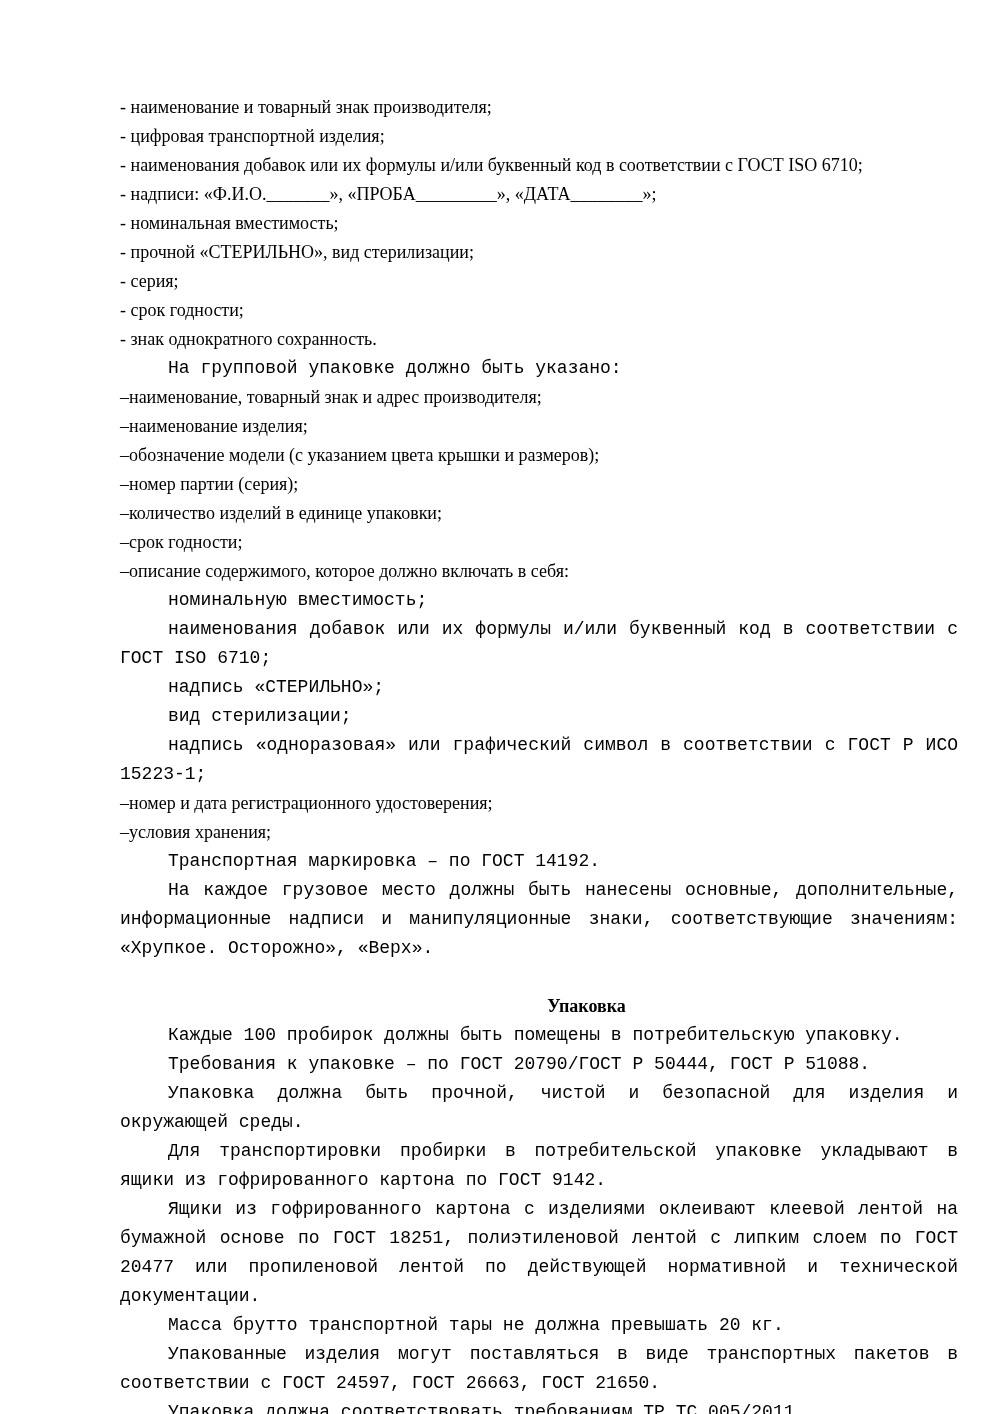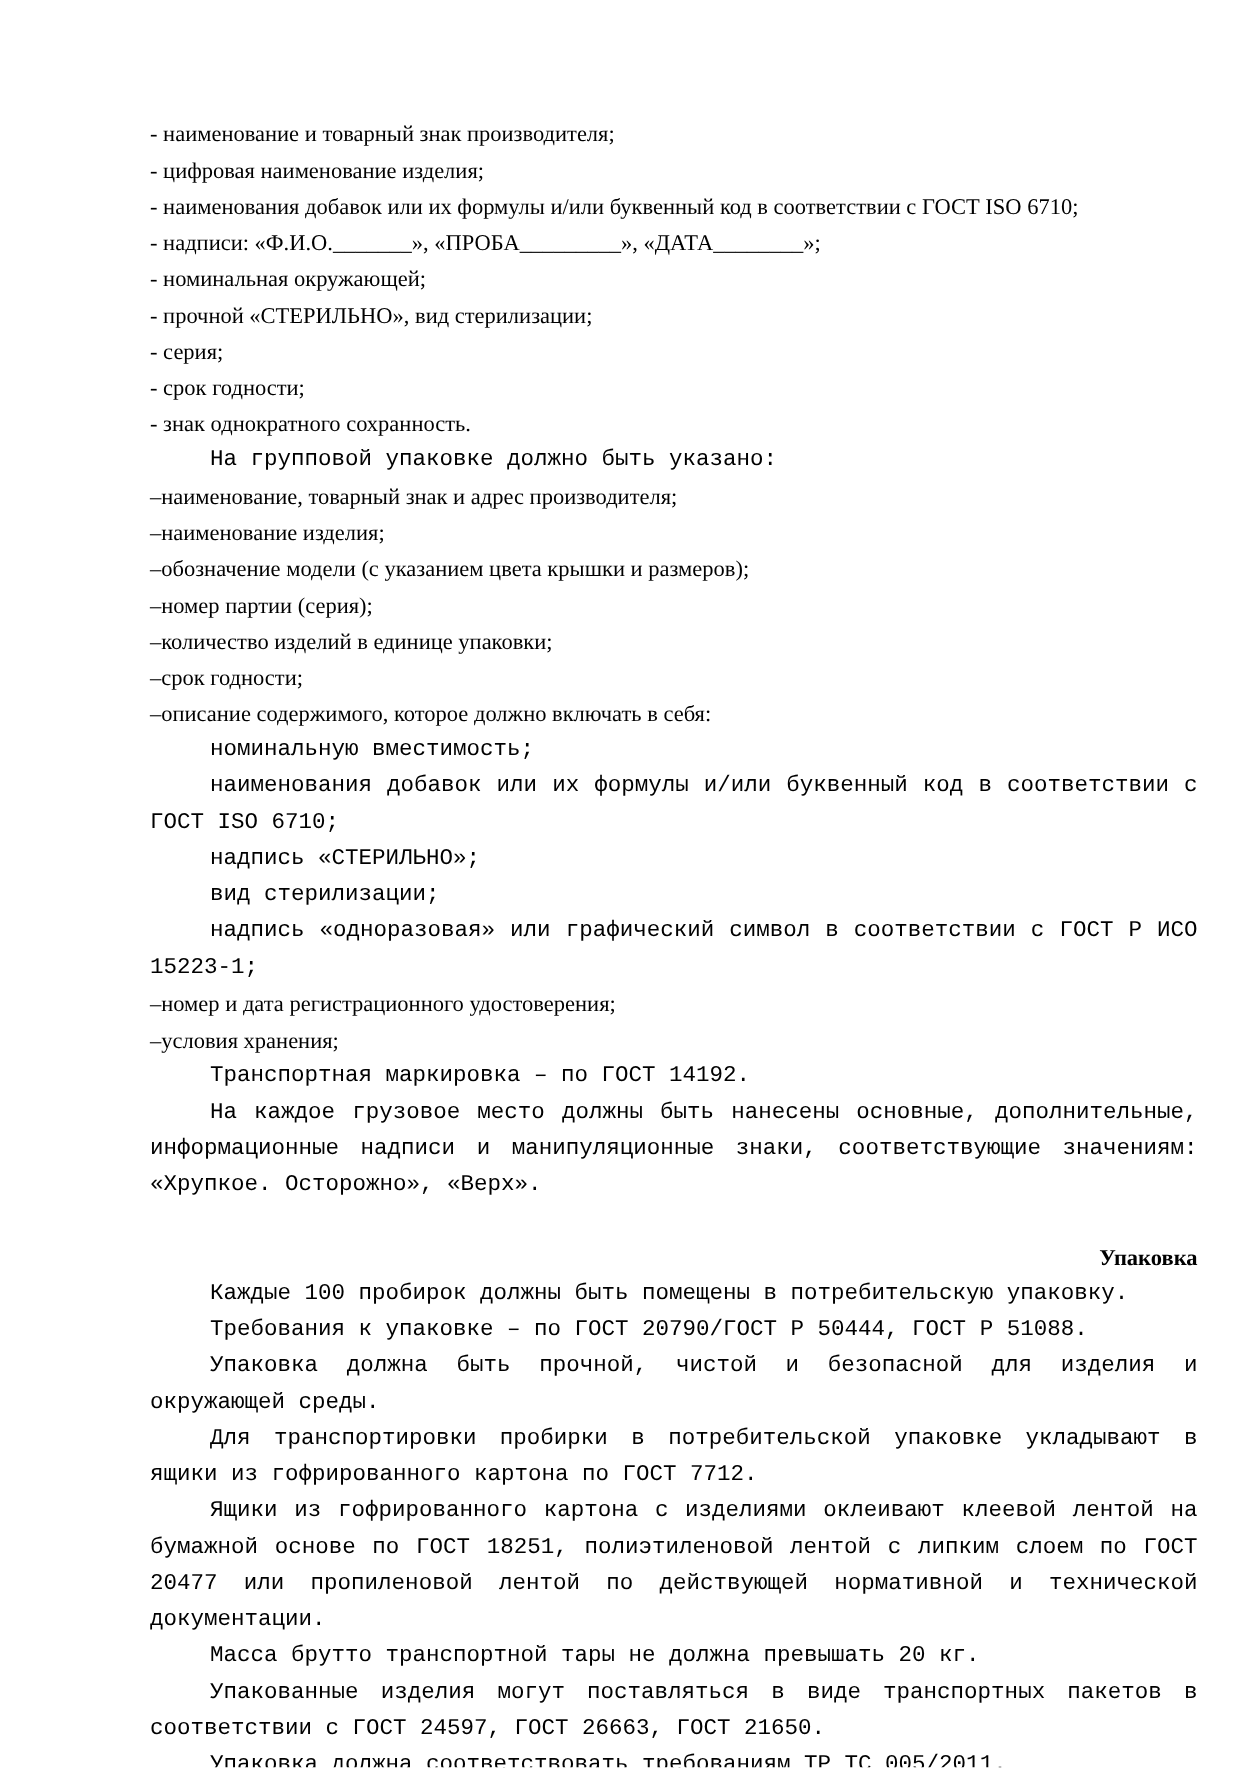--- a/index.html
+++ b/index.html
@@ -23,35 +23,35 @@
   .para {
     margin: 0;
     text-align: justify;
   }
   .para.indent {
     text-indent: 48px;
     font-family: Liberation Mono, monospace;
   }
   .para.subheading {
     font-weight: bold;
-    text-align: right;
+    text-align: center;
     text-indent: 95px;
     margin-top: 29px;
   }
 </style>
 </head>
 <body>
 
 <div class="page">
   <div id="document-content">
       <p class="para">- наименование и товарный знак производителя;</p>
-      <p class="para">- цифровая наименование изделия;</p>
+      <p class="para">- цифровая транспортной изделия;</p>
       <p class="para">- наименования добавок или их формулы и/или буквенный код в соответствии с ГОСТ ISO 6710;</p>
       <p class="para">- надписи: «Ф.И.О._______», «ПРОБА_________», «ДАТА________»;</p>
-      <p class="para">- номинальная окружающей;</p>
+      <p class="para">- номинальная вместимость;</p>
       <p class="para">- прочной «СТЕРИЛЬНО», вид стерилизации;</p>
       <p class="para">- серия;</p>
       <p class="para">- срок годности;</p>
       <p class="para">- знак однократного сохранность.</p>
       <p class="para indent">На групповой упаковке должно быть указано:</p>
       <p class="para">–наименование, товарный знак и адрес производителя;</p>
       <p class="para">–наименование изделия;</p>
       <p class="para">–обозначение модели (с указанием цвета крышки и размеров);</p>
       <p class="para">–номер партии (серия);</p>
       <p class="para">–количество изделий в единице упаковки;</p>
@@ -63,19 +63,19 @@
       <p class="para indent">вид стерилизации;</p>
       <p class="para indent">надпись «одноразовая» или графический символ в соответствии с ГОСТ Р ИСО 15223-1;</p>
       <p class="para">–номер и дата регистрационного удостоверения;</p>
       <p class="para">–условия хранения;</p>
       <p class="para indent">Транспортная маркировка – по ГОСТ 14192.</p>
       <p class="para indent">На каждое грузовое место должны быть нанесены основные, дополнительные, информационные надписи и манипуляционные знаки, соответствующие значениям: «Хрупкое. Осторожно», «Верх».</p>
       <p class="para subheading">Упаковка</p>
       <p class="para indent">Каждые 100 пробирок должны быть помещены в потребительскую упаковку.</p>
       <p class="para indent">Требования к упаковке – по ГОСТ 20790/ГОСТ Р 50444, ГОСТ Р 51088.</p>
       <p class="para indent">Упаковка должна быть прочной, чистой и безопасной для изделия и окружающей среды.</p>
-      <p class="para indent">Для транспортировки пробирки в потребительской упаковке укладывают в ящики из гофрированного картона по ГОСТ 7712.</p>
+      <p class="para indent">Для транспортировки пробирки в потребительской упаковке укладывают в ящики из гофрированного картона по ГОСТ 9142.</p>
       <p class="para indent">Ящики из гофрированного картона с изделиями оклеивают клеевой лентой на бумажной основе по ГОСТ 18251, полиэтиленовой лентой с липким слоем по ГОСТ 20477 или пропиленовой лентой по действующей нормативной и технической документации.</p>
       <p class="para indent">Масса брутто транспортной тары не должна превышать 20 кг.</p>
       <p class="para indent">Упакованные изделия могут поставляться в виде транспортных пакетов в соответствии с ГОСТ 24597, ГОСТ 26663, ГОСТ 21650.</p>
       <p class="para indent">Упаковка должна соответствовать требованиям ТР ТС 005/2011.</p>
     </div>
 </div>
 
 </body></html>

